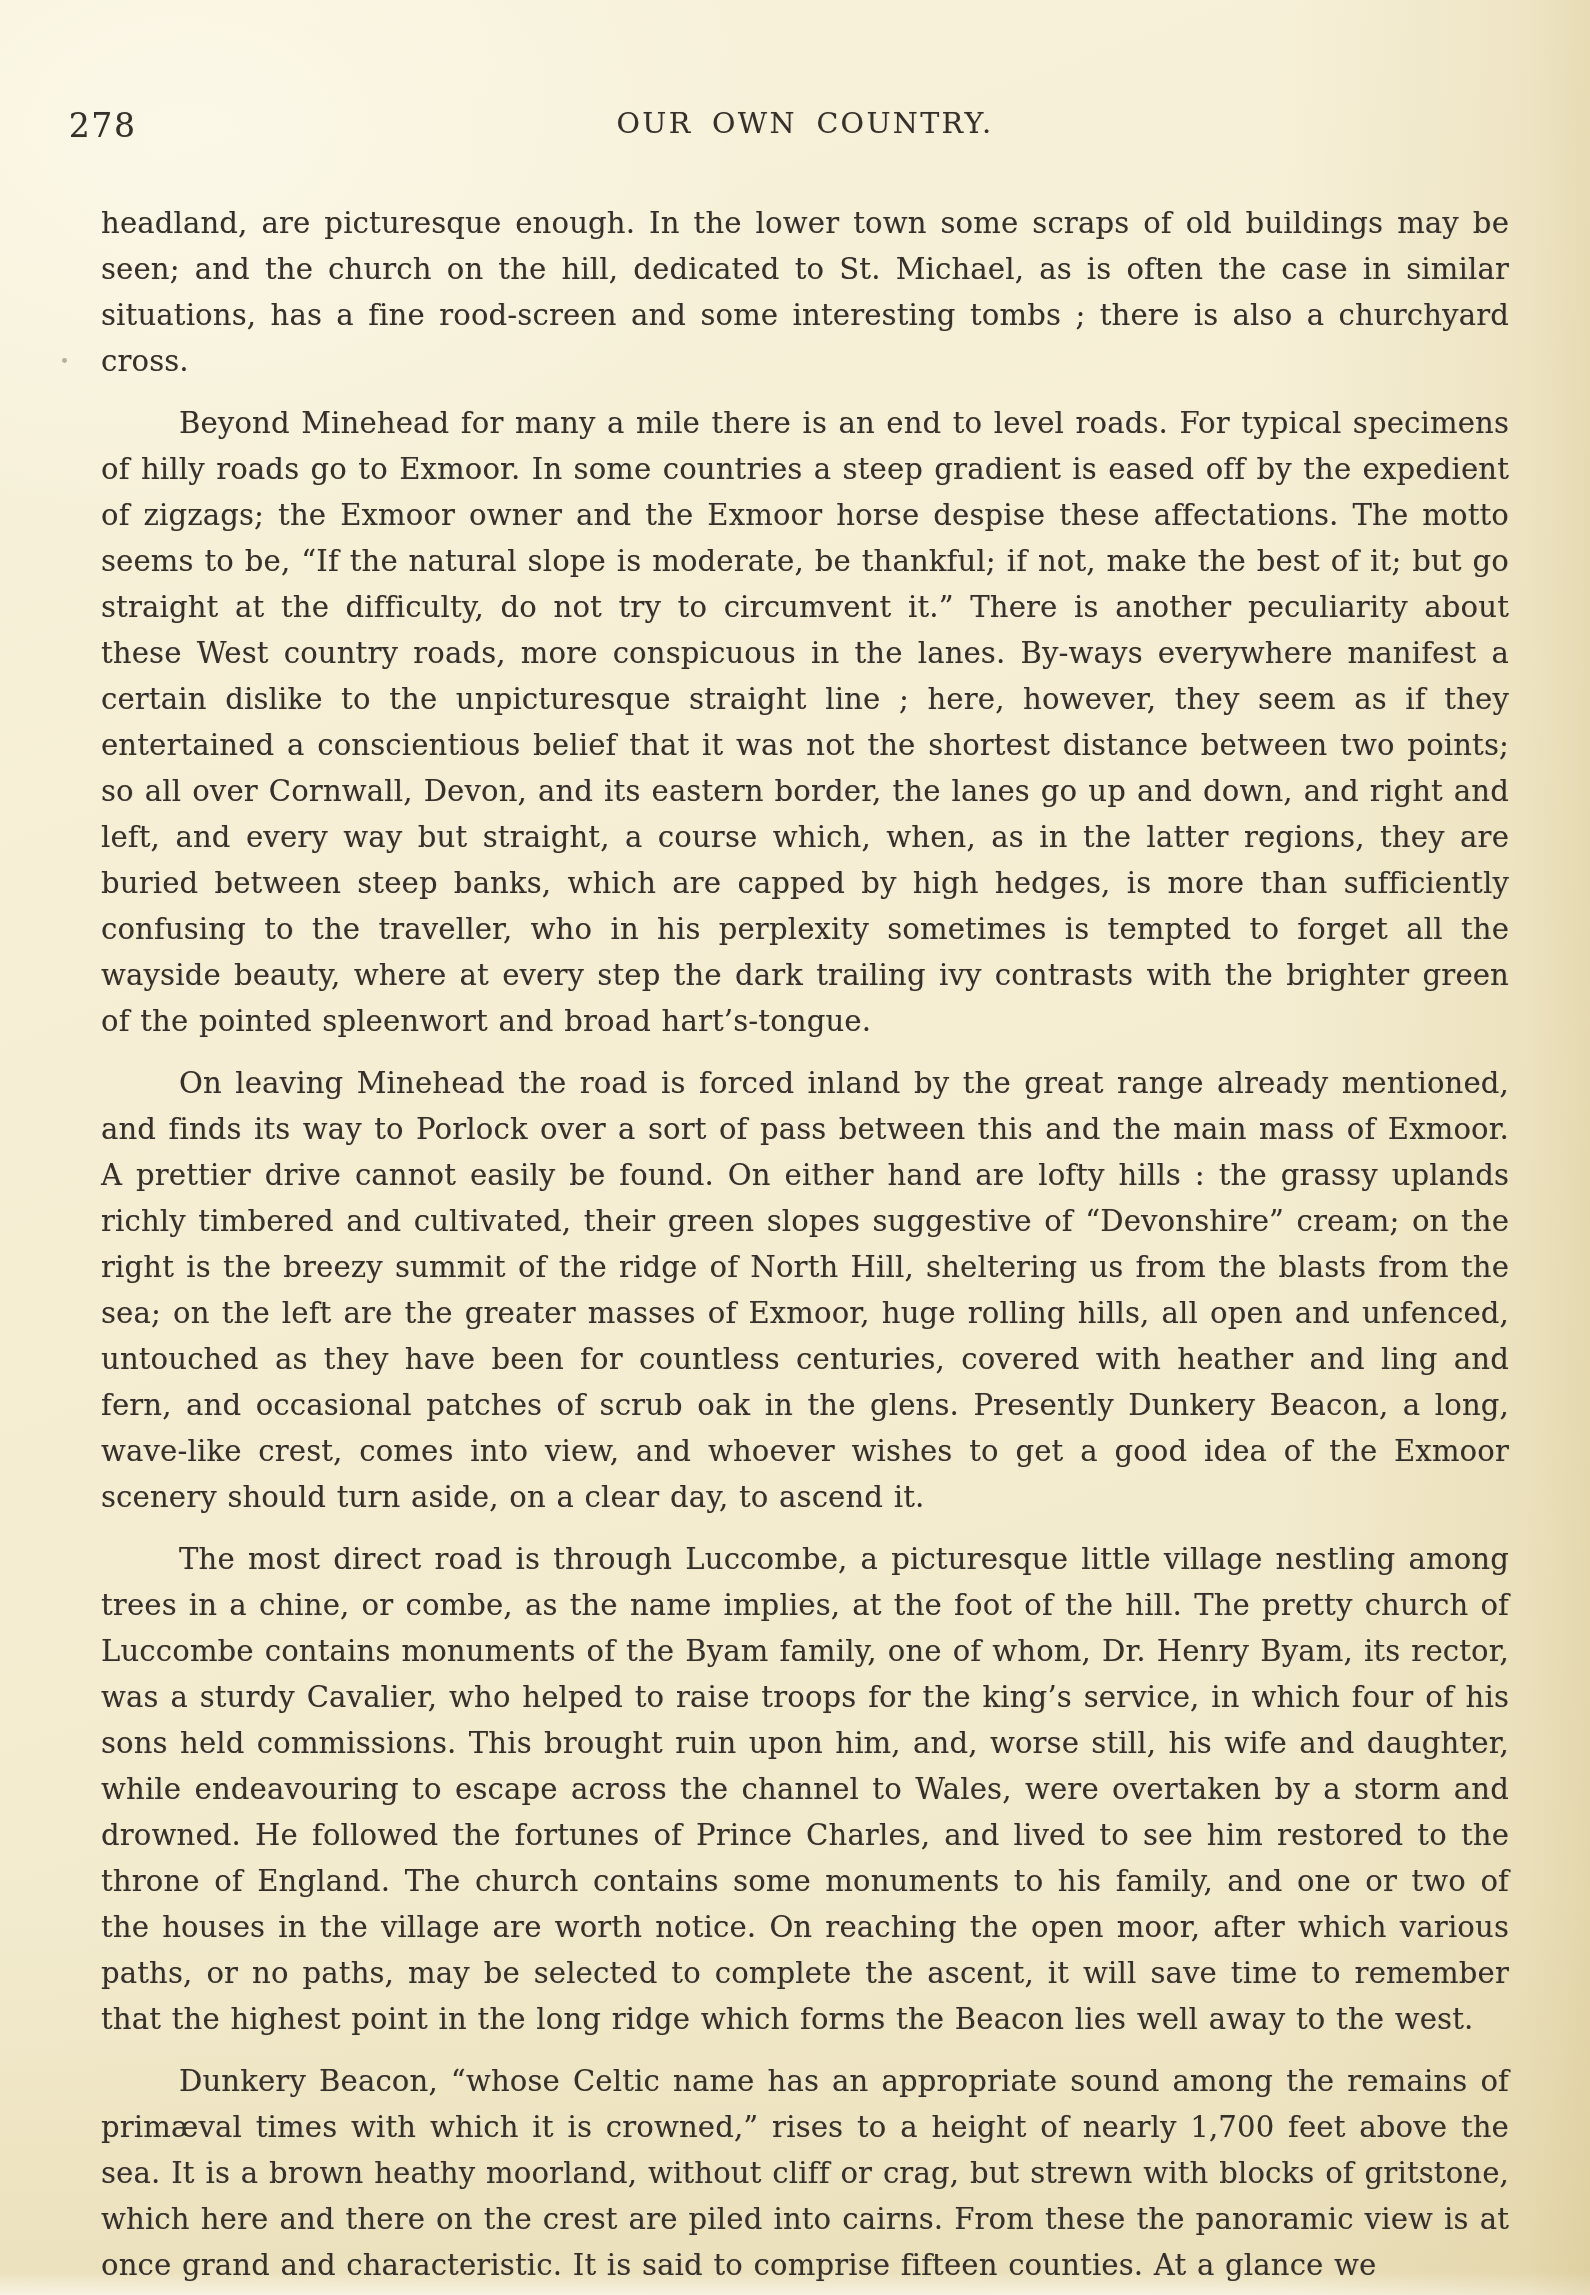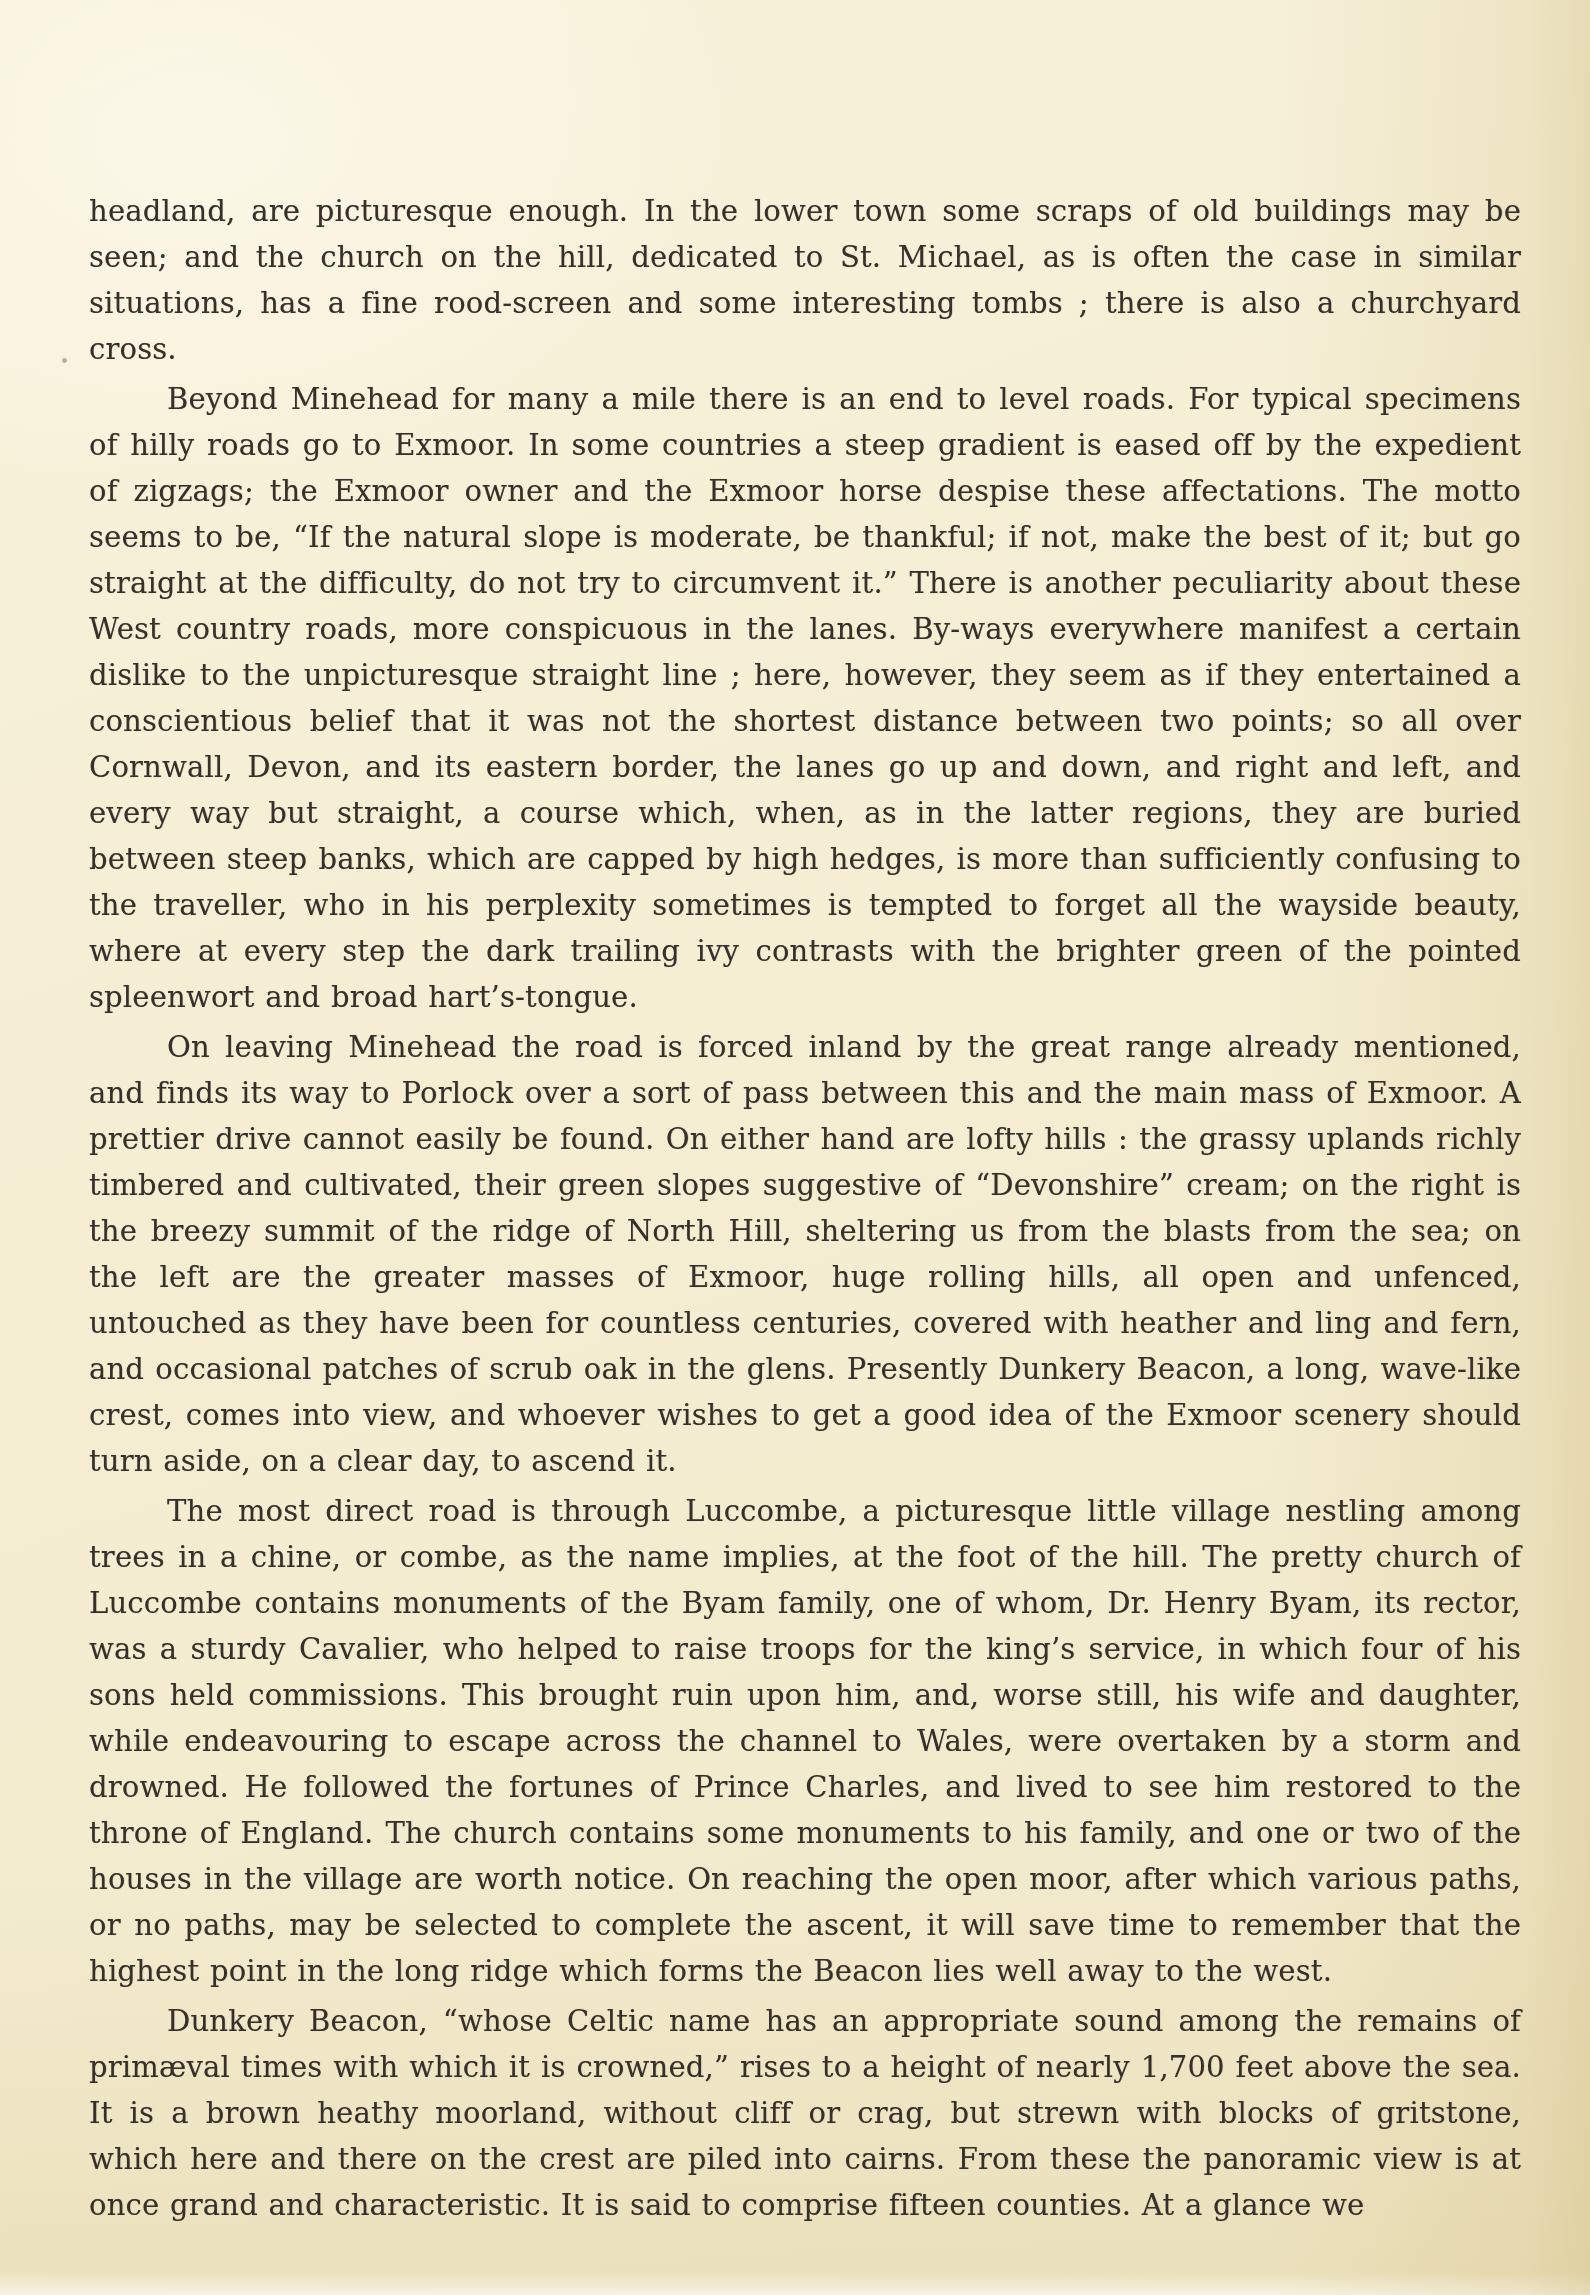--- a/index.html
+++ b/index.html
@@ -52,41 +52,45 @@
     left: 85px;
     width: 1440px;
     font-size: 29px;
     line-height: 46px;
     text-align: justify;
     letter-spacing: 0.2px;
     word-spacing: 1.2px;
     text-shadow: 0.3px 0.3px 0.7px rgba(54,48,42,0.32);
   }
   .text-block p {
-    margin: 4px;
+    margin: 16px;
     text-indent: 78px;
   }
   .text-block p.continuation {
     text-indent: 0;
   }
   .ink-speck {
     position: absolute;
     left: 62px;
     top: 358px;
     width: 4.9px;
     height: 4.9px;
     border-radius: 50%;
     background: rgba(54,48,42,0.35);
   }
 </style>
 </head>
 <body>
 
 <div class="page">
 
+  <div class="header">
+    <span class="page-number">278</span>
+    <span class="running-title">OUR OWN COUNTRY.</span>
+  </div>
 
   <div class="text-block">
     <p class="continuation">headland, are picturesque enough.  In the lower town some scraps of old buildings may be seen; and the church on the hill, dedicated to St. Michael, as is often the case in similar situations, has a fine rood-screen and some interesting tombs ; there is also a churchyard cross.</p>
     <p>Beyond Minehead for many a mile there is an end to level roads.  For typical specimens of hilly roads go to Exmoor.  In some countries a steep gradient is eased off by the expedient of zigzags; the Exmoor owner and the Exmoor horse despise these affectations.  The motto seems to be, “If the natural slope is moderate, be thankful; if not, make the best of it; but go straight at the difficulty, do not try to circumvent it.”  There is another peculiarity about these West country roads, more conspicuous in the lanes.  By-ways everywhere manifest a certain dislike to the unpicturesque straight line ; here, however, they seem as if they entertained a conscientious belief that it was not the shortest distance between two points; so all over Cornwall, Devon, and its eastern border, the lanes go up and down, and right and left, and every way but straight, a course which, when, as in the latter regions, they are buried between steep banks, which are capped by high hedges, is more than sufficiently confusing to the traveller, who in his perplexity sometimes is tempted to forget all the wayside beauty, where at every step the dark trailing ivy contrasts with the brighter green of the pointed spleenwort and broad hart’s-tongue.</p>
     <p>On leaving Minehead the road is forced inland by the great range already mentioned, and finds its way to Porlock over a sort of pass between this and the main mass of Exmoor.  A prettier drive cannot easily be found.  On either hand are lofty hills : the grassy uplands richly timbered and cultivated, their green slopes suggestive of “Devonshire” cream; on the right is the breezy summit of the ridge of North Hill, sheltering us from the blasts from the sea; on the left are the greater masses of Exmoor, huge rolling hills, all open and unfenced, untouched as they have been for countless centuries, covered with heather and ling and fern, and occasional patches of scrub oak in the glens.  Presently Dunkery Beacon, a long, wave-like crest, comes into view, and whoever wishes to get a good idea of the Exmoor scenery should turn aside, on a clear day, to ascend it.</p>
     <p>The most direct road is through Luccombe, a picturesque little village nestling among trees in a chine, or combe, as the name implies, at the foot of the hill.  The pretty church of Luccombe contains monuments of the Byam family, one of whom, Dr. Henry Byam, its rector, was a sturdy Cavalier, who helped to raise troops for the king’s service, in which four of his sons held commissions.  This brought ruin upon him, and, worse still, his wife and daughter, while endeavouring to escape across the channel to Wales, were overtaken by a storm and drowned.  He followed the fortunes of Prince Charles, and lived to see him restored to the throne of England.  The church contains some monuments to his family, and one or two of the houses in the village are worth notice.  On reaching the open moor, after which various paths, or no paths, may be selected to complete the ascent, it will save time to remember that the highest point in the long ridge which forms the Beacon lies well away to the west.</p>
     <p>Dunkery Beacon, “whose Celtic name has an appropriate sound among the remains of primæval times with which it is crowned,” rises to a height of nearly 1,700 feet above the sea.  It is a brown heathy moorland, without cliff or crag, but strewn with blocks of gritstone, which here and there on the crest are piled into cairns.  From these the panoramic view is at once grand and characteristic.  It is said to comprise fifteen counties.  At a glance we</p>
   </div>
 
   <div class="ink-speck"></div>

